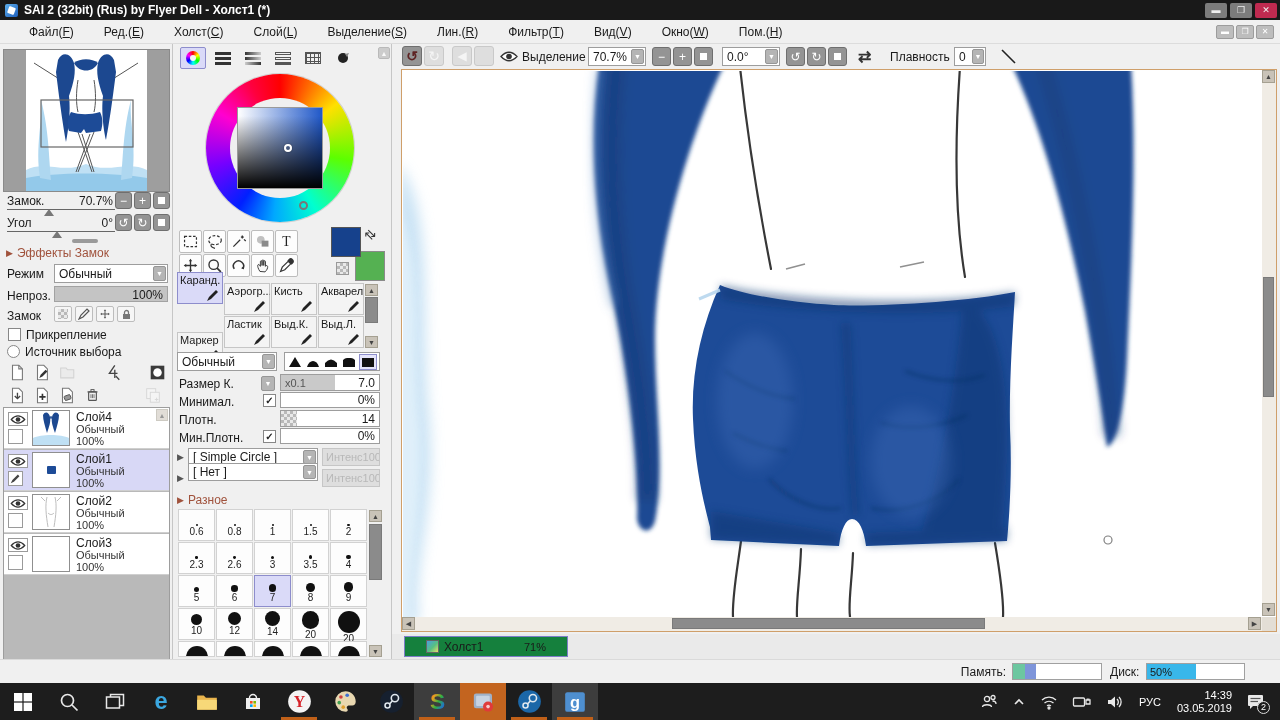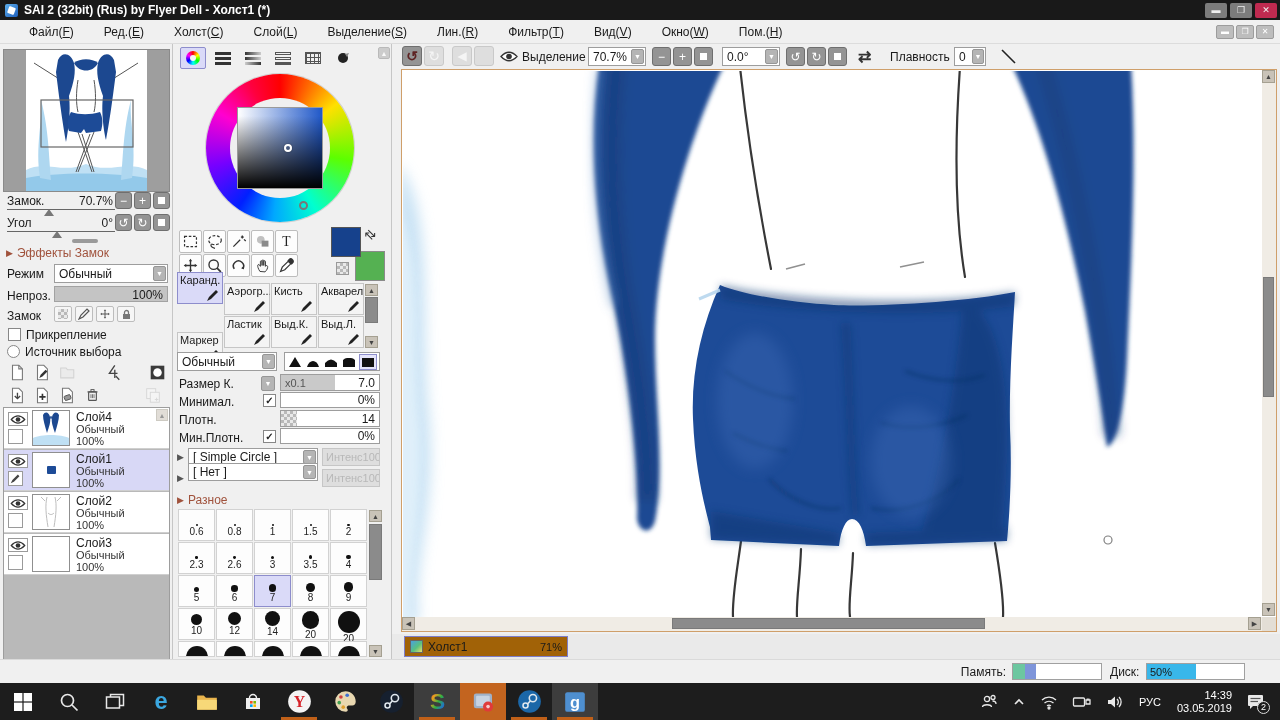--- a/index.html
+++ b/index.html
@@ -834,21 +834,21 @@
 
     <div class="ab sb-track" style="left:0;bottom:0;width:860px;height:14px">
       <div class="ab sb-btn" style="left:0;top:0;width:13px;height:13px">◀</div>
       <div class="ab sb-thumb" style="left:270px;top:1px;width:313px;height:11px"></div>
       <div class="ab sb-btn" style="right:1px;top:0;width:13px;height:13px">▶</div>
     </div>
     <div class="ab" style="right:0;bottom:0;width:14px;height:14px;background:#e3ded5"></div>
   </div>
 
   <div class="ab" style="left:392px;top:634px;width:888px;height:25px;background:#eaeaea">
-    <div class="ab flex" style="left:12px;top:2px;width:164px;height:21px;background:#a16207;border:1px solid #7d7dc8;padding:0 5px">
+    <div class="ab flex" style="left:12px;top:2px;width:164px;height:21px;background:#15803d;border:1px solid #7d7dc8;padding:0 21px">
       <span style="width:13px;height:13px;margin-right:5px;background:linear-gradient(135deg,#4aa0e0 0%,#58c080 55%,#e8e06a 100%);border:1px solid #666"></span>
       <span>Холст1</span>
       <span style="margin-left:auto;font-size:11px">71%</span>
     </div>
   </div>
 
   <div class="ab" style="left:0;top:659px;width:1280px;height:24px;background:#f0f0f0;border-top:1px solid #dadada">
     <div class="ab" style="left:940px;top:5px;width:66px;text-align:right">Память:</div>
     <div class="ab" style="left:1012px;top:3px;width:90px;height:17px;background:#fff;border:1px solid #a0a0a0">
       <div style="position:absolute;left:0;top:0;bottom:0;width:14%;background:#6cc7a0"></div>

